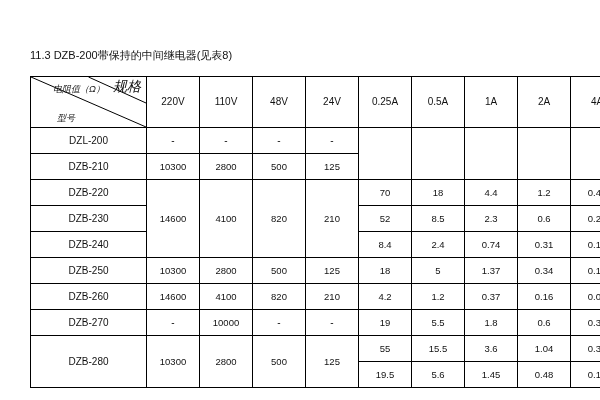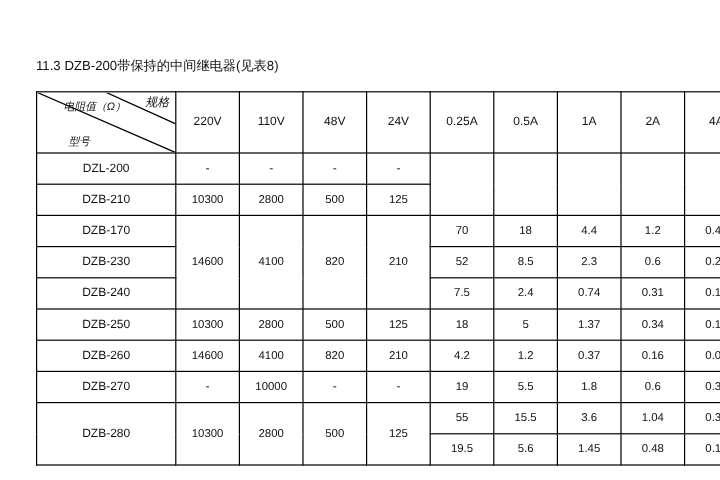--- a/index.html
+++ b/index.html
@@ -74,21 +74,21 @@
     position: absolute;
     left: 22px;
     top: 6px;
     font-size: 9px;
     white-space: nowrap;
   }
   .corner .lbl-spec {
     position: absolute;
     right: 5px;
     top: 3px;
-    font-size: 10px;
+    font-size: 14px;
     white-space: nowrap;
   }
   .corner .lbl-model {
     position: absolute;
     left: 8px;
     bottom: 3px;
     font-size: 9px;
     white-space: nowrap;
     margin-left: 18px;
   }
@@ -165,21 +165,21 @@
 
         <tr>
           <td class="model-cell">DZB-210</td>
           <td>10300</td>
           <td>2800</td>
           <td>500</td>
           <td>125</td>
         </tr>
 
         <tr>
-          <td class="model-cell">DZB-170</td>
+          <td class="model-cell">DZB-220</td>
           <td rowspan="3">14600</td>
           <td rowspan="3">4100</td>
           <td rowspan="3">820</td>
           <td rowspan="3">210</td>
           <td>70</td>
           <td>18</td>
           <td>4.4</td>
           <td>1.2</td>
           <td>0.41</td>
 
@@ -190,21 +190,21 @@
           <td>52</td>
           <td>8.5</td>
           <td>2.3</td>
           <td>0.6</td>
           <td>0.22</td>
 
         </tr>
 
         <tr>
           <td class="model-cell">DZB-240</td>
-          <td>7.5</td>
+          <td>8.4</td>
           <td>2.4</td>
           <td>0.74</td>
           <td>0.31</td>
           <td>0.19</td>
 
         </tr>
 
         <tr>
           <td class="model-cell">DZB-250</td>
           <td>10300</td>

